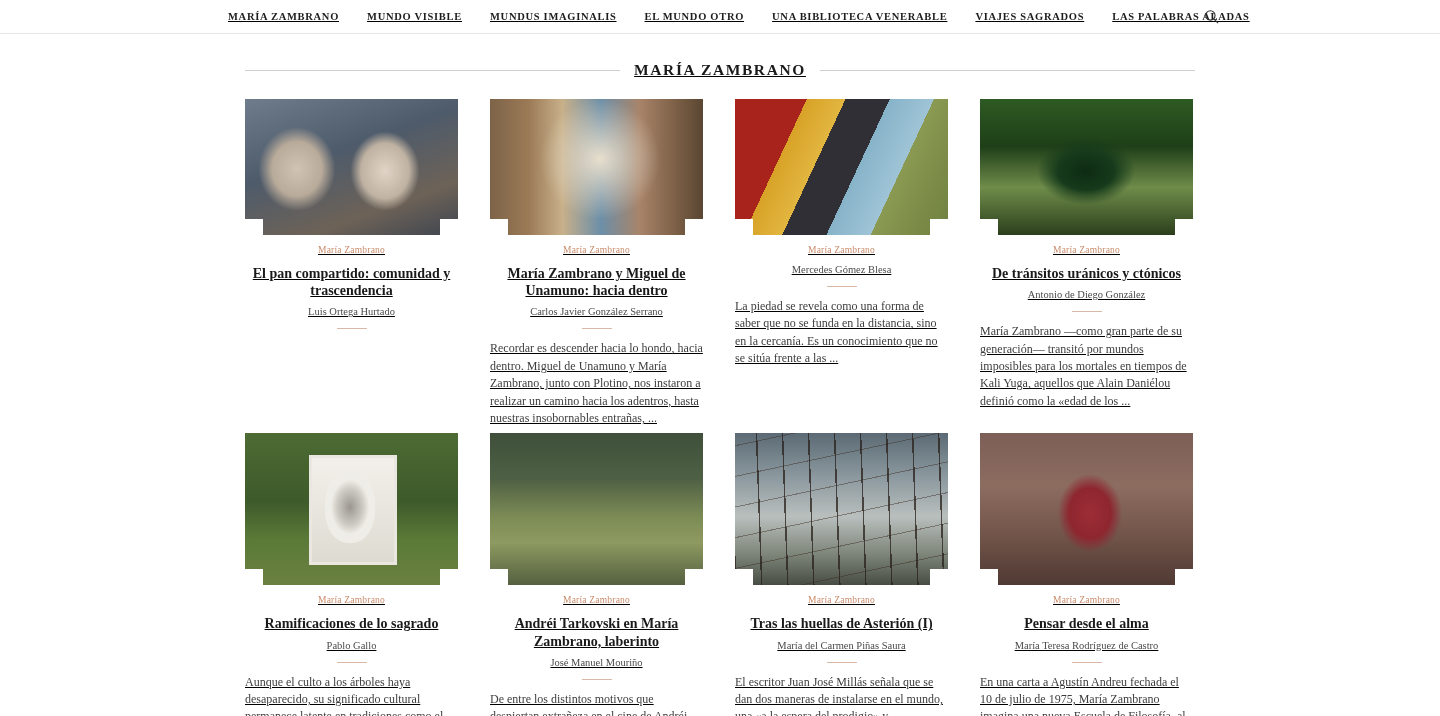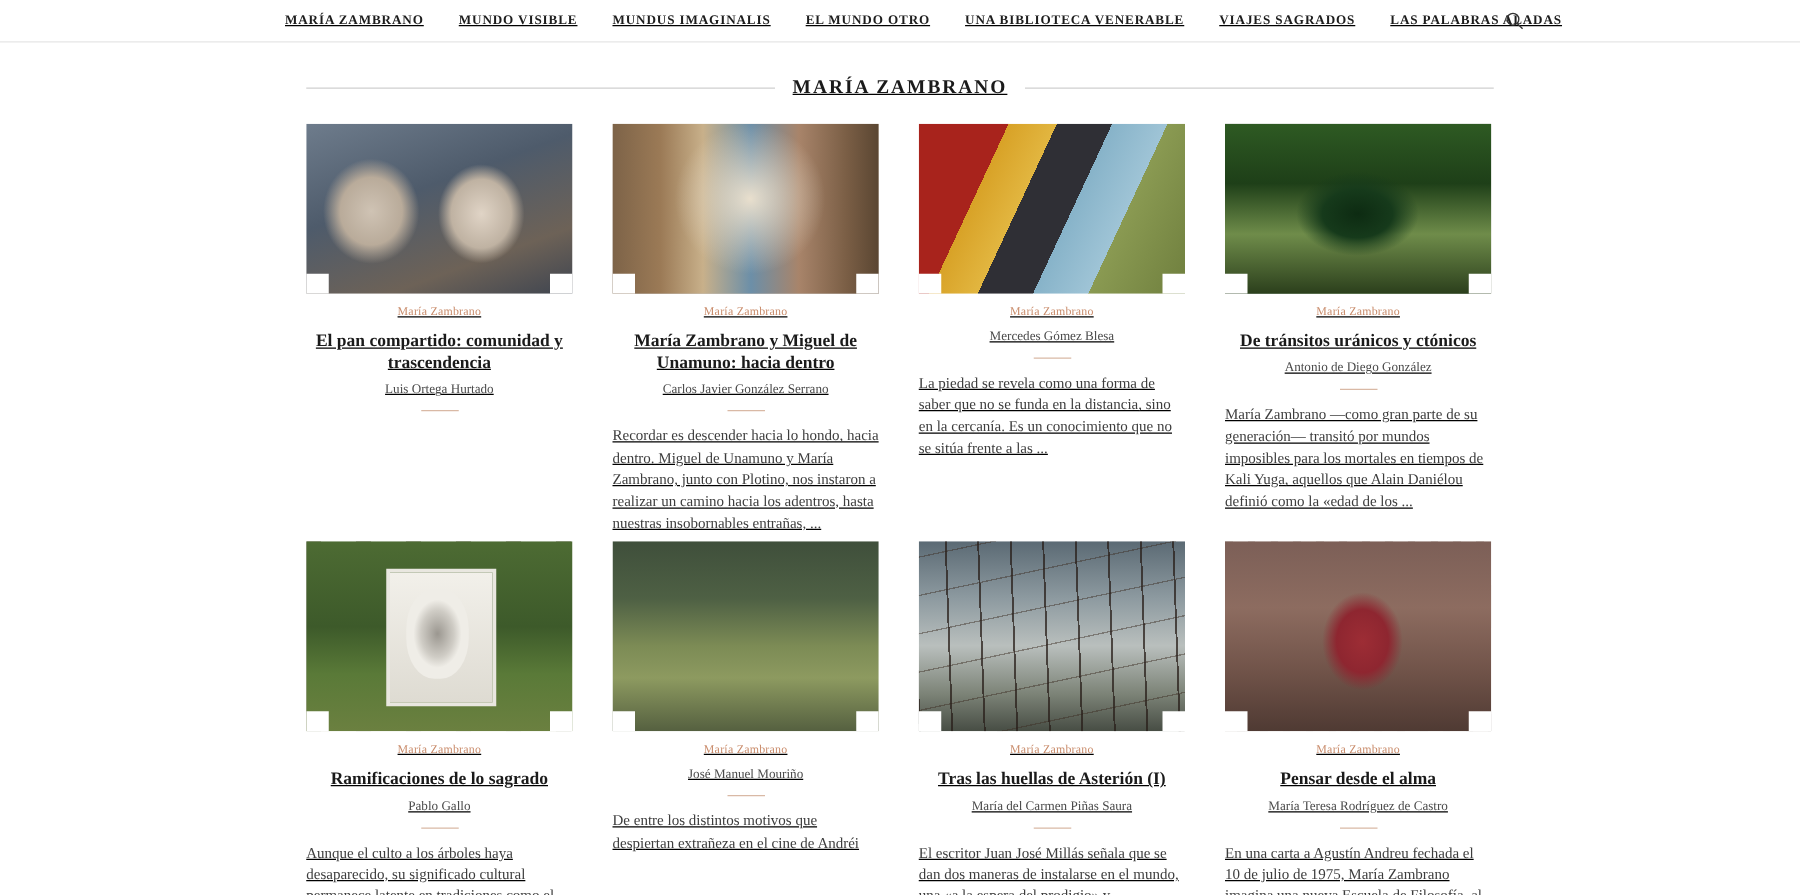--- a/index.html
+++ b/index.html
@@ -326,20 +326,21 @@
       <div class="excerpt">Aunque el culto a los árboles haya desaparecido, su significado cultural permanece latente en tradiciones como el</div>
     </div>
 
     <div class="card row2">
       <div class="thumb">
         <div class="img img-tarkovski"></div>
       </div>
       <div class="cat-row">
         <span class="cat">María Zambrano</span>
       </div>
+      <div class="card-title">Andréi Tarkovski en María Zambrano, laberinto</div>
       <div class="author">José Manuel Mouriño</div>
       <div class="divider"></div>
       <div class="excerpt">De entre los distintos motivos que despiertan extrañeza en el cine de Andréi</div>
     </div>
 
     <div class="card row2">
       <div class="thumb">
         <div class="img img-asterion"></div>
       </div>
       <div class="cat-row">

